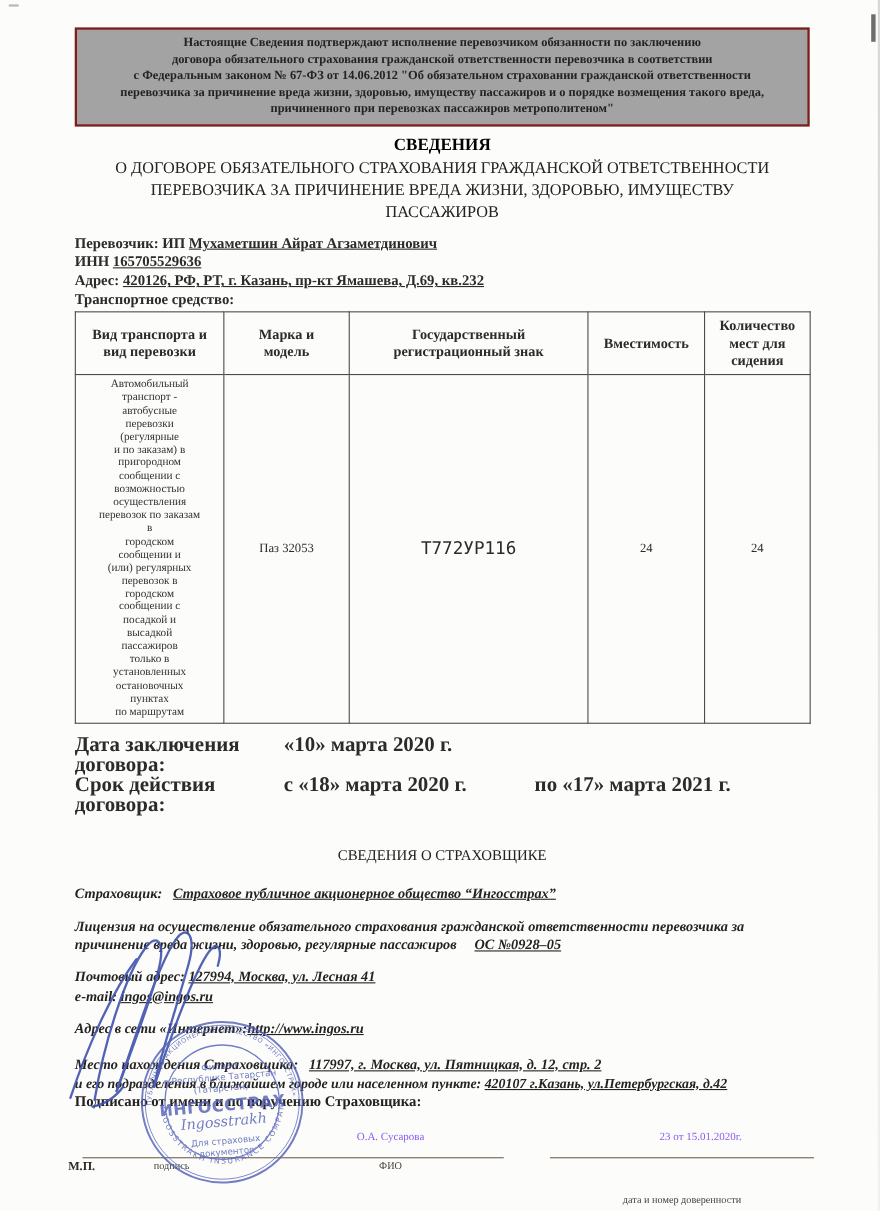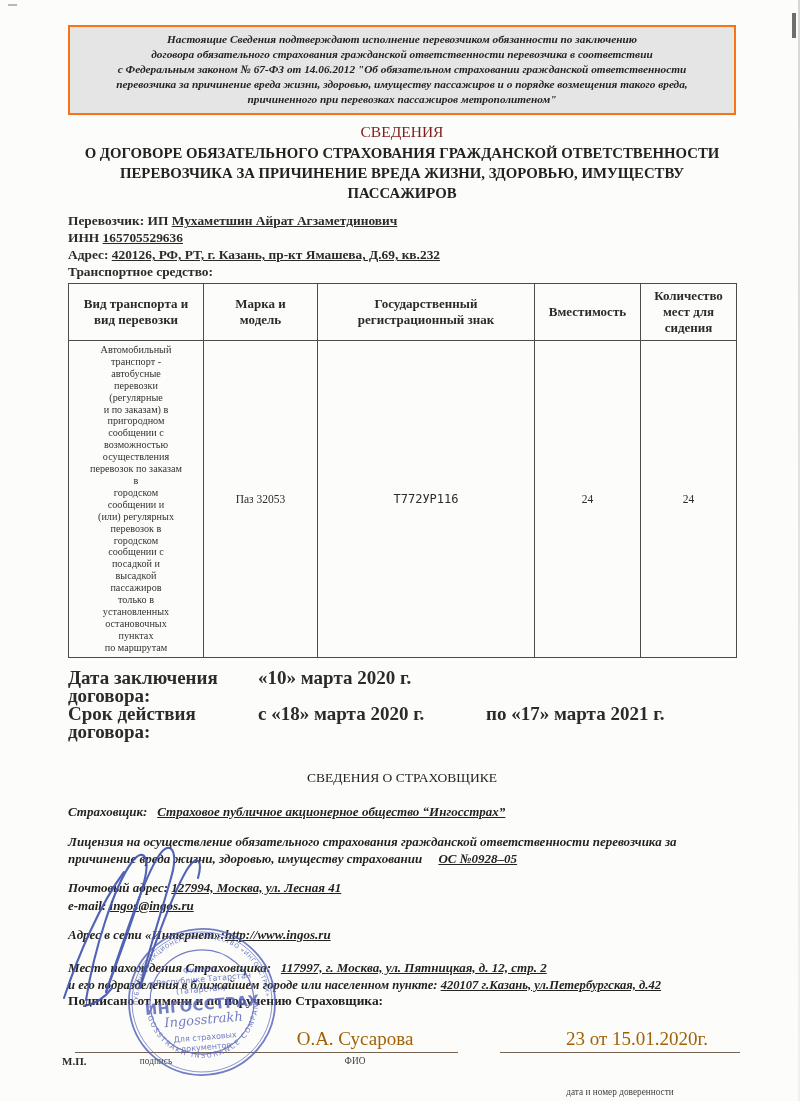--- a/index.html
+++ b/index.html
@@ -6,49 +6,49 @@
   .page{
     position:relative; width:800px; height:1101px; margin:0 auto;
     background:#fcfcfa; overflow:hidden;
     font-family:"Liberation Serif", serif; color:#2c2b29;
   }
   .content{padding:25px 64px 0 68px;}
   .pre{white-space:pre-line;}
 
   
   .notice-box{
-    border:2px solid #f97316; background:#e5e5e5;
+    border:2px solid #7f1d1d; background:#a3a3a3;
     padding:5px 12px 6px; text-align:center;
-    font-style:italic; font-weight:700; font-size:11.3px; line-height:1.33;
+    font-weight:700; font-size:11.3px; line-height:1.33;
     color:#232323;
   }
 
   
-  .doc-title{margin-top:8px; text-align:center; font-weight:400; font-size:15.5px; color:#7f1d1d;}
-  .doc-subtitle{margin-top:2px; text-align:center; font-weight:700; font-size:14.8px; line-height:1.36; color:#232220;}
+  .doc-title{margin-top:8px; text-align:center; font-weight:700; font-size:15.5px; color:#000000;}
+  .doc-subtitle{margin-top:2px; text-align:center; font-weight:400; font-size:14.8px; line-height:1.36; color:#232220;}
   .doc-number{margin-top:4px; text-align:center; font-weight:700; font-size:14px; color:#232220;}
   .doc-number .num-val{font-style:italic; text-decoration:underline; font-size:13.2px; padding:0 2px;}
 
   
   .carrier{margin-top:9px; font-weight:700; font-size:13.4px; line-height:1.27;}
   .u{text-decoration:underline;}
 
   
   table.vehicle{border-collapse:collapse; table-layout:fixed; width:668px; margin-top:3px;}
   table.vehicle col.c1{width:135px;} table.vehicle col.c2{width:114px;}
   table.vehicle col.c3{width:217px;} table.vehicle col.c4{width:106px;}
   table.vehicle col.c5{width:96px;}
   table.vehicle th, table.vehicle td{
     border:1.5px solid #4c4c4c; text-align:center; vertical-align:middle;
   }
   table.vehicle th{font-weight:700; font-size:13px; line-height:1.22; padding:4px 2px;}
   table.vehicle td{padding:3px 20px;}
   td.kind{font-size:10.2px; line-height:11.9px; font-weight:400; color:#33322f;}
   td.model{font-size:11.5px;}
-  td.plate{font-family:"DejaVu Sans Mono", monospace; font-size:12px;}
+  td.plate{font-family:"DejaVu Sans Mono", monospace; font-size:16px;}
   td.num{font-size:11.5px;}
   .vrow td{height:218px;}
 
   
   .dates{margin-top:11px; font-weight:700; font-size:19px;}
   .dates .row{display:flex; line-height:18px;}
   .dates .lbl{width:190px;}
   .dates .v1{width:228px;}
 
   
@@ -64,21 +64,21 @@
   .p-location{margin-top:17px !important;}
   .p-branch{margin-top:2px !important; font-size:12.6px;}
   .signed-label{margin-top:13px; font-weight:700; font-style:normal; font-size:13.4px; color:#232220;}
 
   
   .sig-area{position:relative; height:86px; margin-top:6px; font-style:normal;}
   .sig-line{position:absolute; border-bottom:1.6px solid #75614f; height:0;}
   .l1{left:7px; top:37px; width:177px;}
   .l2{left:184px; top:37px; width:206px;}
   .l3{left:432px; top:37px; width:240px;}
-  .sig-val{position:absolute; text-align:center; font-size:19px; color:#a16207;}
+  .sig-val{position:absolute; text-align:center; font-size:10px; color:#8b5cf6;}
   .v-fio{left:184px; top:13px; width:206px;}
   .v-poa{left:449px; top:13px; width:240px;}
   .sig-cap{position:absolute; text-align:center; font-size:9.3px; color:#44423e;}
   .c-sign{left:28px; top:41px; width:120px;}
   .c-fio{left:184px; top:41px; width:206px;}
   .c-poa{left:432px; top:41px; width:240px;margin-top:31px;}
   .mp{position:absolute; left:-6px; top:40px; font-weight:600; font-size:11px;}
 
   
   .sig-svg{position:absolute; left:56px; top:838px; pointer-events:none;}
@@ -185,21 +185,21 @@
     </div>
 
     <div class="insurer-heading">СВЕДЕНИЯ О СТРАХОВЩИКЕ</div>
 
     <div class="insurer">
       <p class="p-insurer">
         <span>Страховщик:</span>&nbsp;&nbsp;
         <span class="u">Страховое публичное акционерное общество “Ингосстрах”</span>
       </p>
       <p class="p-license">
-        <span>Лицензия на осуществление обязательного страхования гражданской ответственности перевозчика за причинение вреда жизни, здоровью, имуществу страховании</span>&nbsp;&nbsp;&nbsp;&nbsp;
+        <span>Лицензия на осуществление обязательного страхования гражданской ответственности перевозчика за причинение вреда жизни, здоровью, регулярные пассажиров</span>&nbsp;&nbsp;&nbsp;&nbsp;
         <span class="u">ОС №0928–05</span>
       </p>
       <p class="p-postal">
         <span>Почтовый адрес:</span>
         <span class="u">127994, Москва, ул. Лесная 41</span>
       </p>
       <p class="p-email">
         <span>e-mail:</span>
         <span class="u">ingos@ingos.ru</span>
       </p>

